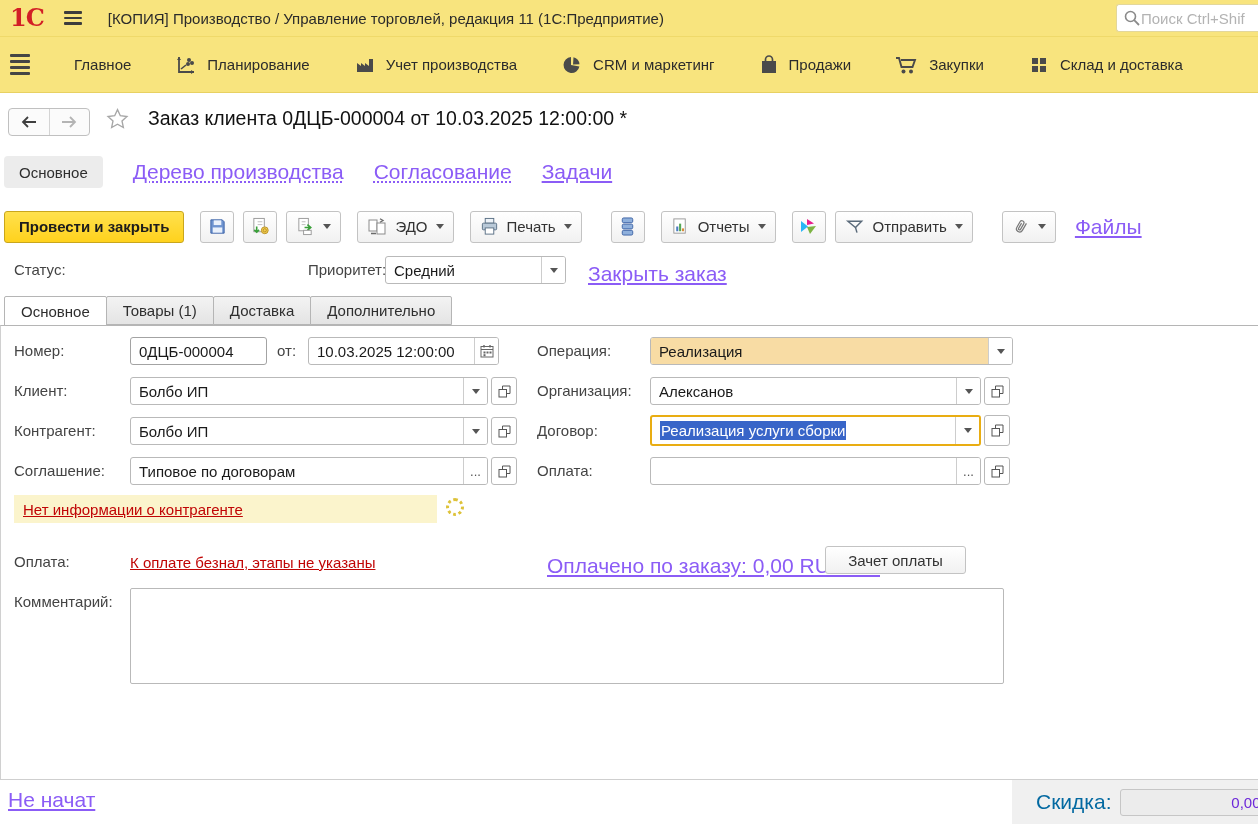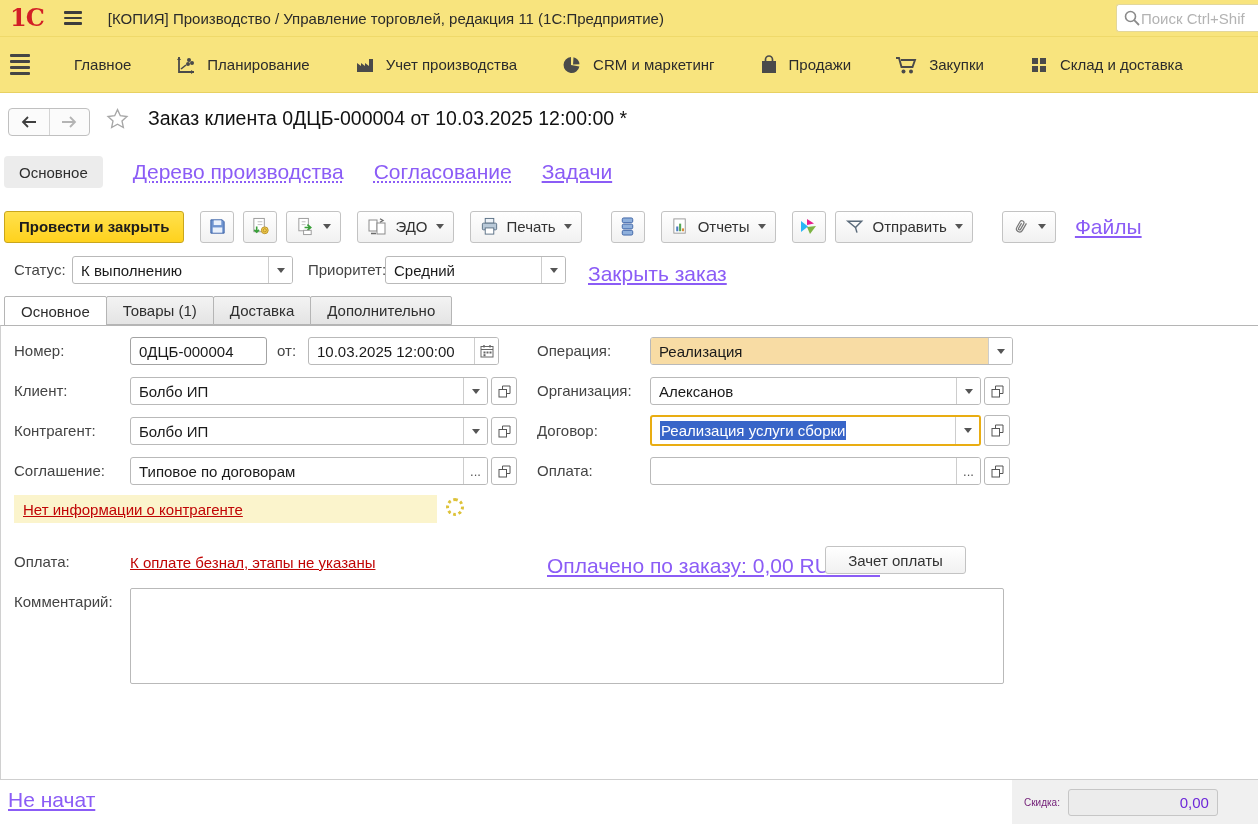--- a/index.html
+++ b/index.html
@@ -61,21 +61,21 @@
   .tabpanel { position:absolute; top:325px; left:0; width:1258px; height:454px; border-top:1px solid #b5b5b5; border-left:1px solid #d0d0d0; background:#fff; }
   
   .warnbox { position:absolute; left:14px; top:495px; width:423px; height:28px; background:#fbf4cc; display:flex; align-items:center; padding-left:9px; }
   .spinner { position:absolute; left:446px; top:498px; width:18px; height:18px; border:3px dotted #ddc23a; border-radius:50%; }
   .pay-btn { position:absolute; left:825px; top:546px; width:141px; height:28px; }
   textarea.comment { position:absolute; left:130px; top:588px; width:874px; height:96px; border:1px solid #b9b9b9; border-radius:2px; resize:none; outline:none; font-family:"Liberation Sans", sans-serif; font-size:15px; padding:5px 8px; }
   
   .footline { position:absolute; left:0; right:0; top:779px; border-top:1px solid #cfcfcf; }
   .state-link { position:absolute; left:8px; top:788px; }
   .discount-panel { position:absolute; left:1012px; right:0; top:780px; bottom:0; background:#f0f0f0; display:flex; align-items:center; }
-  .discount-panel .dlabel { margin-left:12px; font-size:10px; color:#701a75; }
+  .discount-panel .dlabel { margin-left:24px; font-size:21px; color:#0369a1; }
   .discount-panel input { width:150px; height:27px; margin-left:8px; background:#ececec; border:1px solid #c6c6c6; border-radius:3px; text-align:right; padding:0 8px; color:#6d28d9; font-size:15px; outline:none; }
   svg { display:block; }
 </style>
 </head>
 <body>
 
 <div id="app">
 
   <div class="titlebar">
     <div class="logo">1С</div>
@@ -274,28 +274,20 @@
     <button class="btn g2">
       <svg width="18" height="19" viewBox="0 0 20 20">
           <path d="M13.5 4 v9 a3.5 3.5 0 0 1 -7 0 V6 a2.3 2.3 0 0 1 4.6 0 v7 a1.2 1.2 0 0 1 -2.4 0 V6.5" fill="none" stroke="#7a7a7a" stroke-width="1.4" transform="rotate(30 10 10)"></path>
         </svg>
       <span class="ddcaret"></span>
     </button>
     <span class="link files-link">Файлы</span>
   </div>
 
   <div class="flabel" style="left:14px; top:256px;">Статус:</div>
-  <div class="fwrap" style="left:72px; top:256px; width:221px;">
-    <div class="combo">
-        <div class="txt">К выполнению</div>
-        <div class="cbtn">
-          <span class="ddcaret"></span>
-        </div>
-      </div>
-  </div>
   <div class="flabel" style="left:308px; top:256px;">Приоритет:</div>
   <div class="fwrap" style="left:385px; top:256px; width:181px;">
     <div class="combo">
         <div class="txt">Средний</div>
         <div class="cbtn">
           <span class="ddcaret"></span>
         </div>
       </div>
   </div>
   <span class="link" style="position:absolute; left:588px; top:262px;">Закрыть заказ</span>

